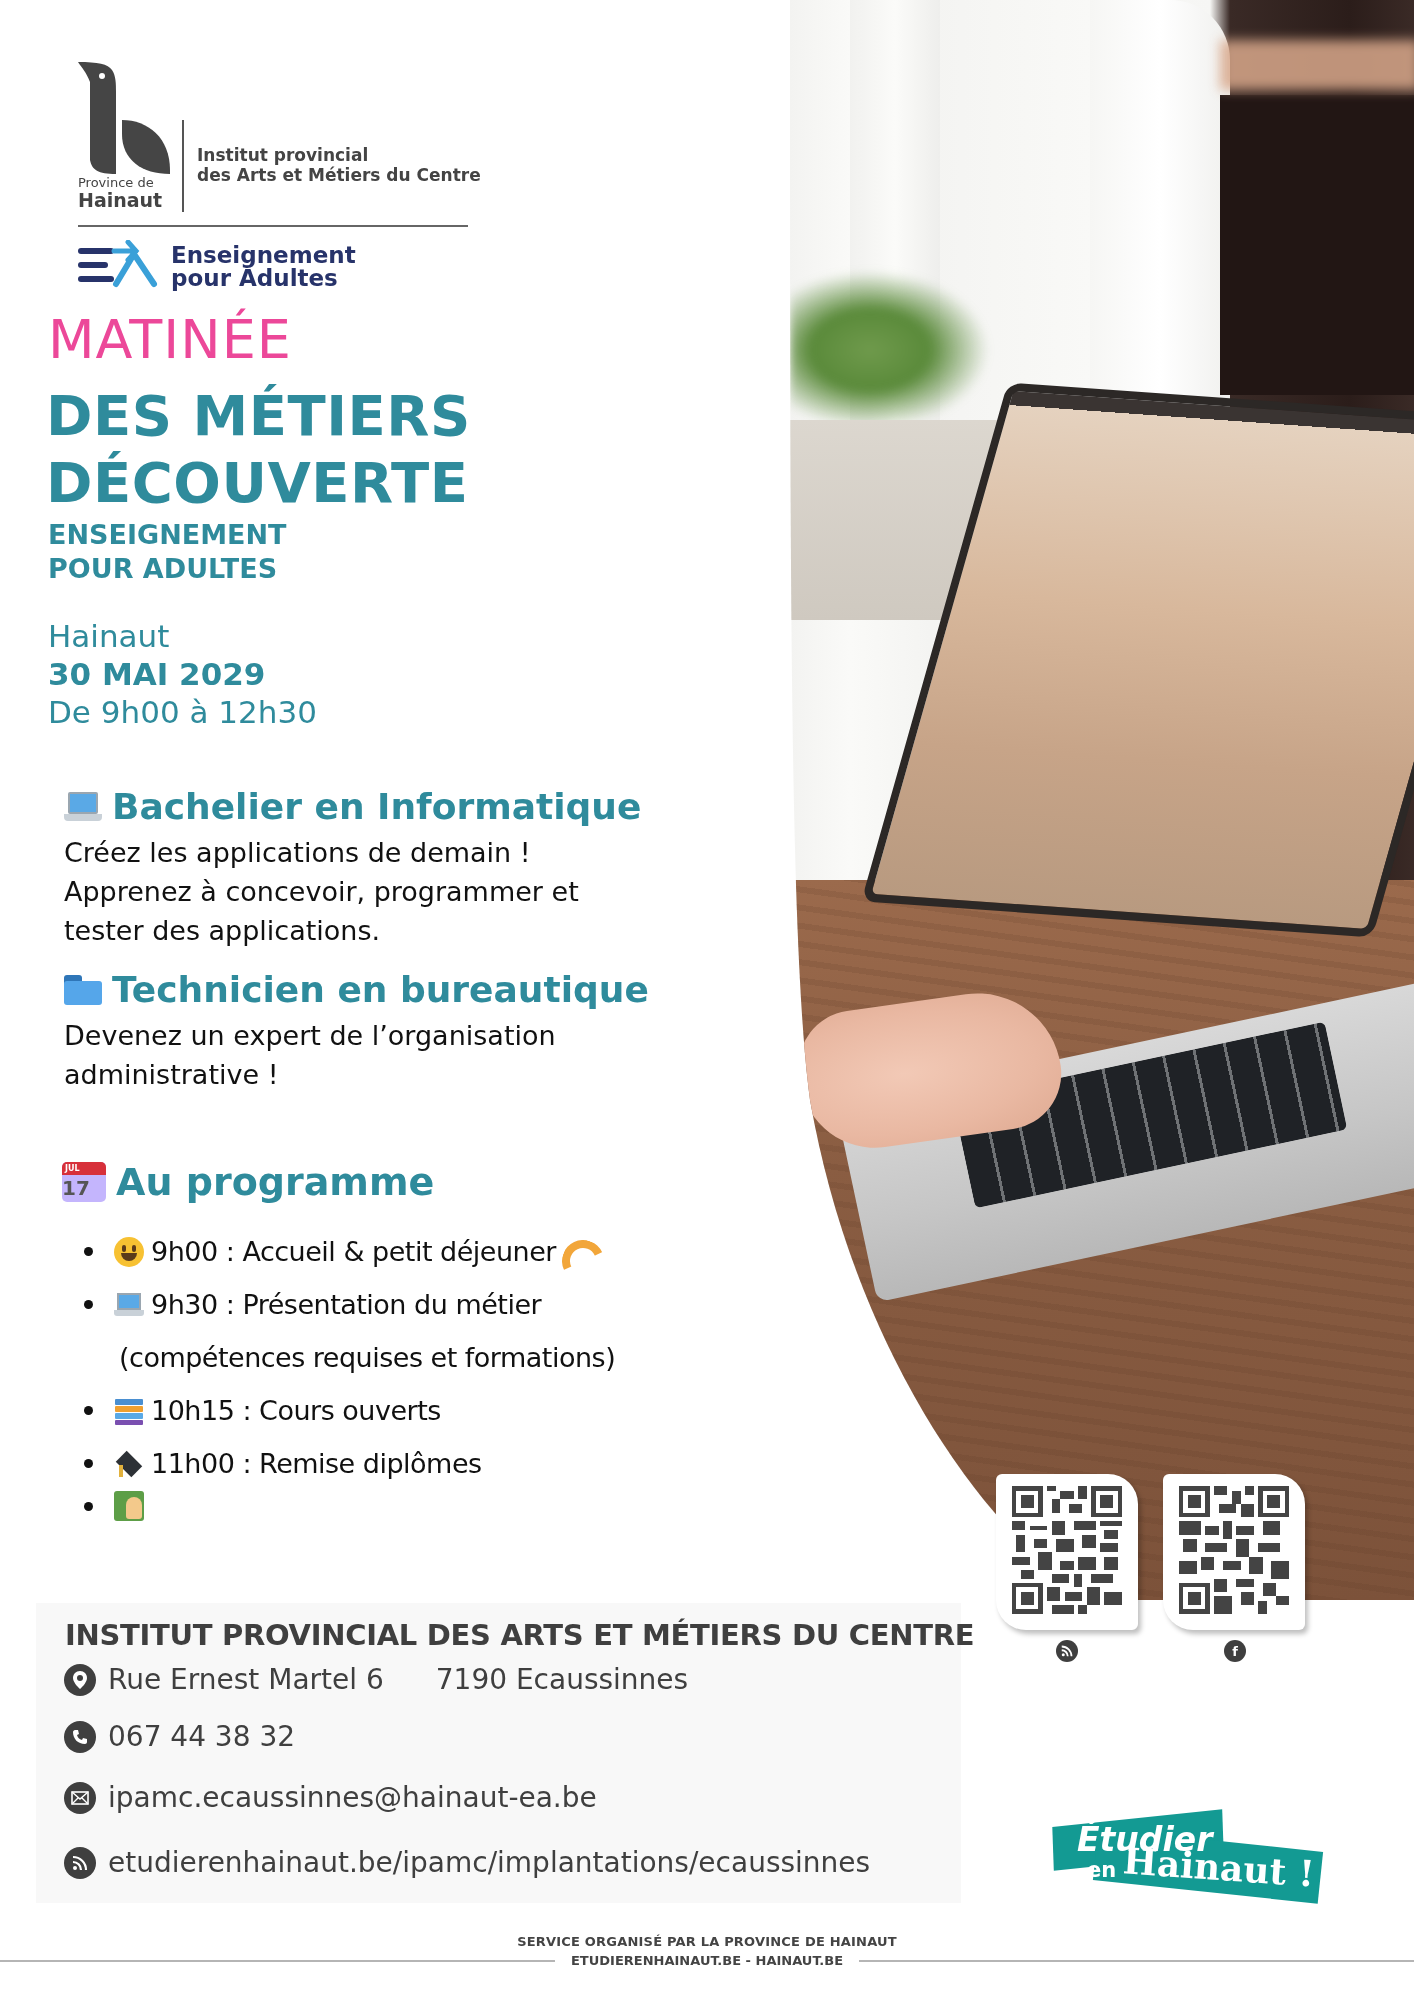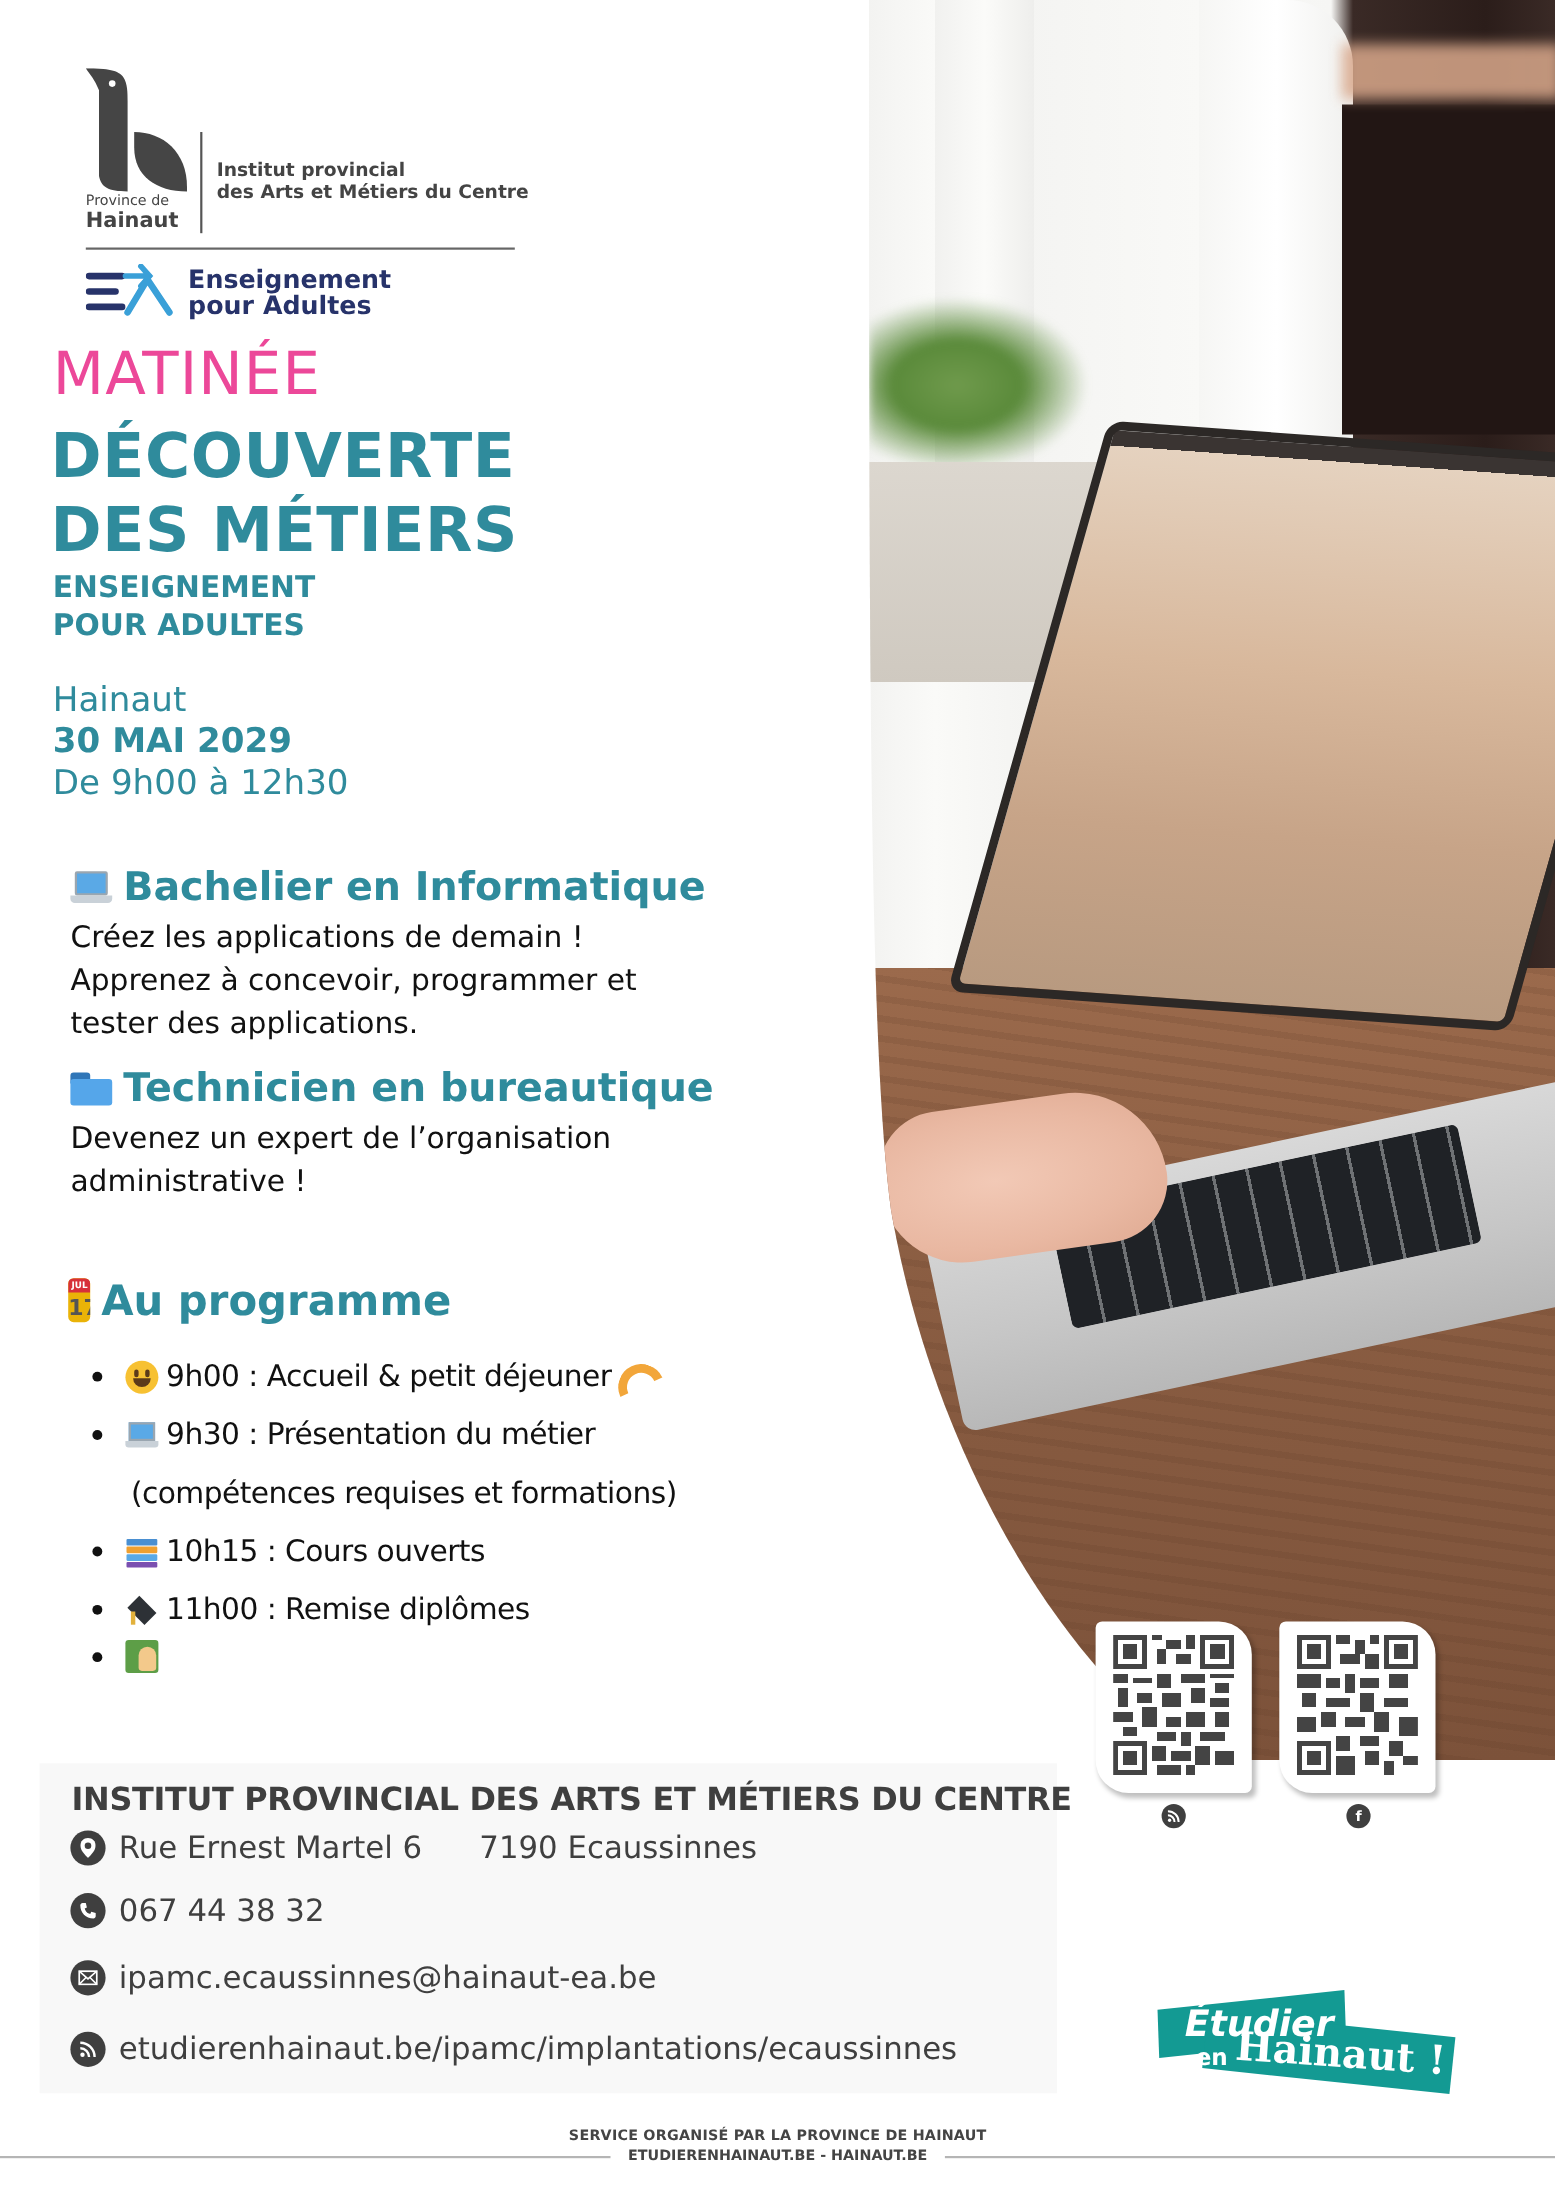--- a/index.html
+++ b/index.html
@@ -101,21 +101,21 @@
     .formation h2 { font-size: 36px; font-weight: bold; color: #2f8b9c; display: flex; align-items: center; gap: 10px; line-height: 1.1; white-space: nowrap; }
     .formation p { font-size: 27px; color: #111; line-height: 1.45; margin-top: 6px; }
 
     .icon-laptop { width: 38px; height: 30px; position: relative; display: inline-block; }
     .icon-laptop .scr { position: absolute; left: 4px; top: 0; width: 30px; height: 22px; background: #5aa9e6; border: 2px solid #9aa6b0; border-radius: 2px; }
     .icon-laptop .bs { position: absolute; left: 0; top: 22px; width: 38px; height: 7px; background: #c9d1d8; border-radius: 0 0 4px 4px; }
     .icon-folder { width: 38px; height: 30px; position: relative; display: inline-block; }
     .icon-folder .tab { position: absolute; left: 0; top: 0; width: 18px; height: 10px; background: #2f76b8; border-radius: 3px 3px 0 0; }
     .icon-folder .body { position: absolute; left: 0; top: 6px; width: 38px; height: 24px; background: #55a6ea; border-radius: 3px; }
 
-    .icon-cal { width: 20px; height: 40px; position: relative; display: inline-block; border-radius: 5px; overflow: hidden; background: #eab308; }
+    .icon-cal { width: 44px; height: 40px; position: relative; display: inline-block; border-radius: 5px; overflow: hidden; background: #c4b5fd; }
     .icon-cal .top { position: absolute; left: 0; top: 0; width: 100%; height: 13px; background: #d7303a; color: #fff; font-size: 8px; font-weight: bold; padding-left: 3px; line-height: 13px; }
     .icon-cal .num { position: absolute; left: 0; top: 13px; width: 100%; font-size: 20px; color: #555; line-height: 27px; }
 
     .programme-title { position: absolute; left: 62px; top: 1160px; font-size: 38px; font-weight: bold; color: #2f8b9c; display: flex; align-items: center; gap: 10px; }
 
     .prog-list { position: absolute; left: 84px; top: 1225px; list-style: none; }
     .prog-list li { font-size: 27px; color: #111; line-height: 53px; display: flex; align-items: center; letter-spacing: -0.5px; }
     .prog-list li .bullet { width: 9px; height: 9px; border-radius: 50%; background: #111; margin-right: 20px; flex: 0 0 9px; }
     .prog-list li .ico { width: 32px; height: 32px; margin-right: 6px; display: inline-flex; align-items: center; justify-content: center; flex: 0 0 32px; }
     .prog-list li.cont { padding-left: 35px; }
@@ -200,22 +200,22 @@
   <path d="M36 11 L58 11 M50 2 L58 11 L50 20" stroke="#3aa0d8" stroke-width="5" fill="none" stroke-linecap="round"></path>
   <path d="M38 44 L56 14 L76 44" stroke="#3aa0d8" stroke-width="6" fill="none" stroke-linecap="round"></path>
 </svg>
 <div class="ea-text">
   <div>Enseignement</div>
   <div>pour Adultes</div>
 </div>
 
 <div class="title-light">MATINÉE</div>
 <div class="title-bold">
+  <div>DES MÉTIERS</div>
   <div>DÉCOUVERTE</div>
-  <div>DES MÉTIERS</div>
 </div>
 <div class="subtitle">
   <div>ENSEIGNEMENT</div>
   <div>POUR ADULTES</div>
 </div>
 
 <div class="date">
   <div class="day">Hainaut</div>
   <div class="fulldate">30 MAI 2029</div>
   <div class="hours">De 9h00 à 12h30</div>

